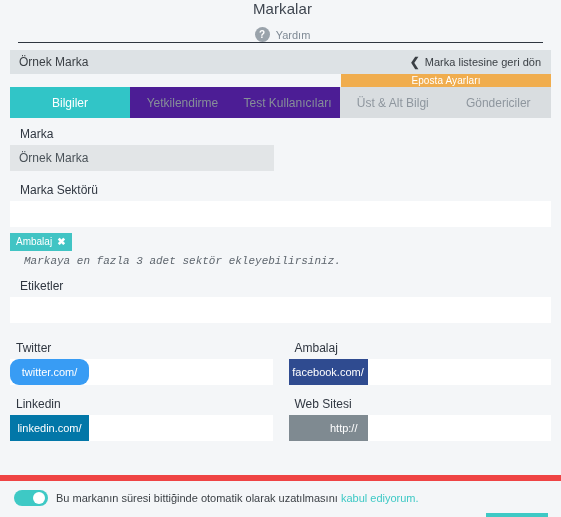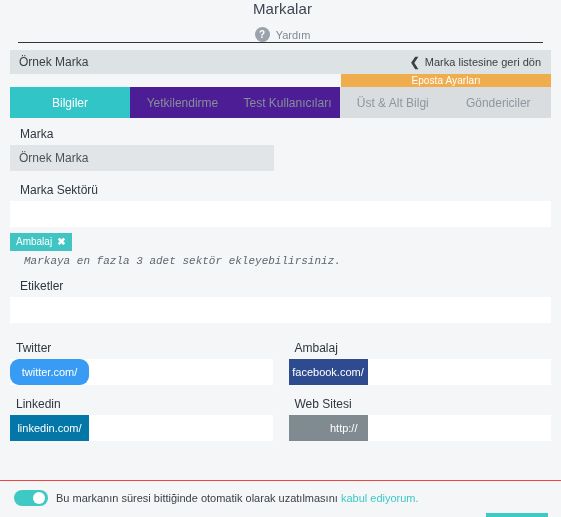--- a/index.html
+++ b/index.html
@@ -261,21 +261,21 @@
   .social-gap { margin-top: 12px; }
 
   
   .footer {
     position: absolute;
     left: 0;
     right: 0;
     bottom: 0;
     height: 36px;
     background: #f4f6f8;
-    border-top: 1px solid #ef4444;
+    border-top: 6px solid #ef4444;
   }
   .toggle-row {
     display: flex;
     align-items: center;
     gap: 8px;
     padding: 9px 0 0 14px;
   }
   .toggle {
     width: 34px;
     height: 16px;

